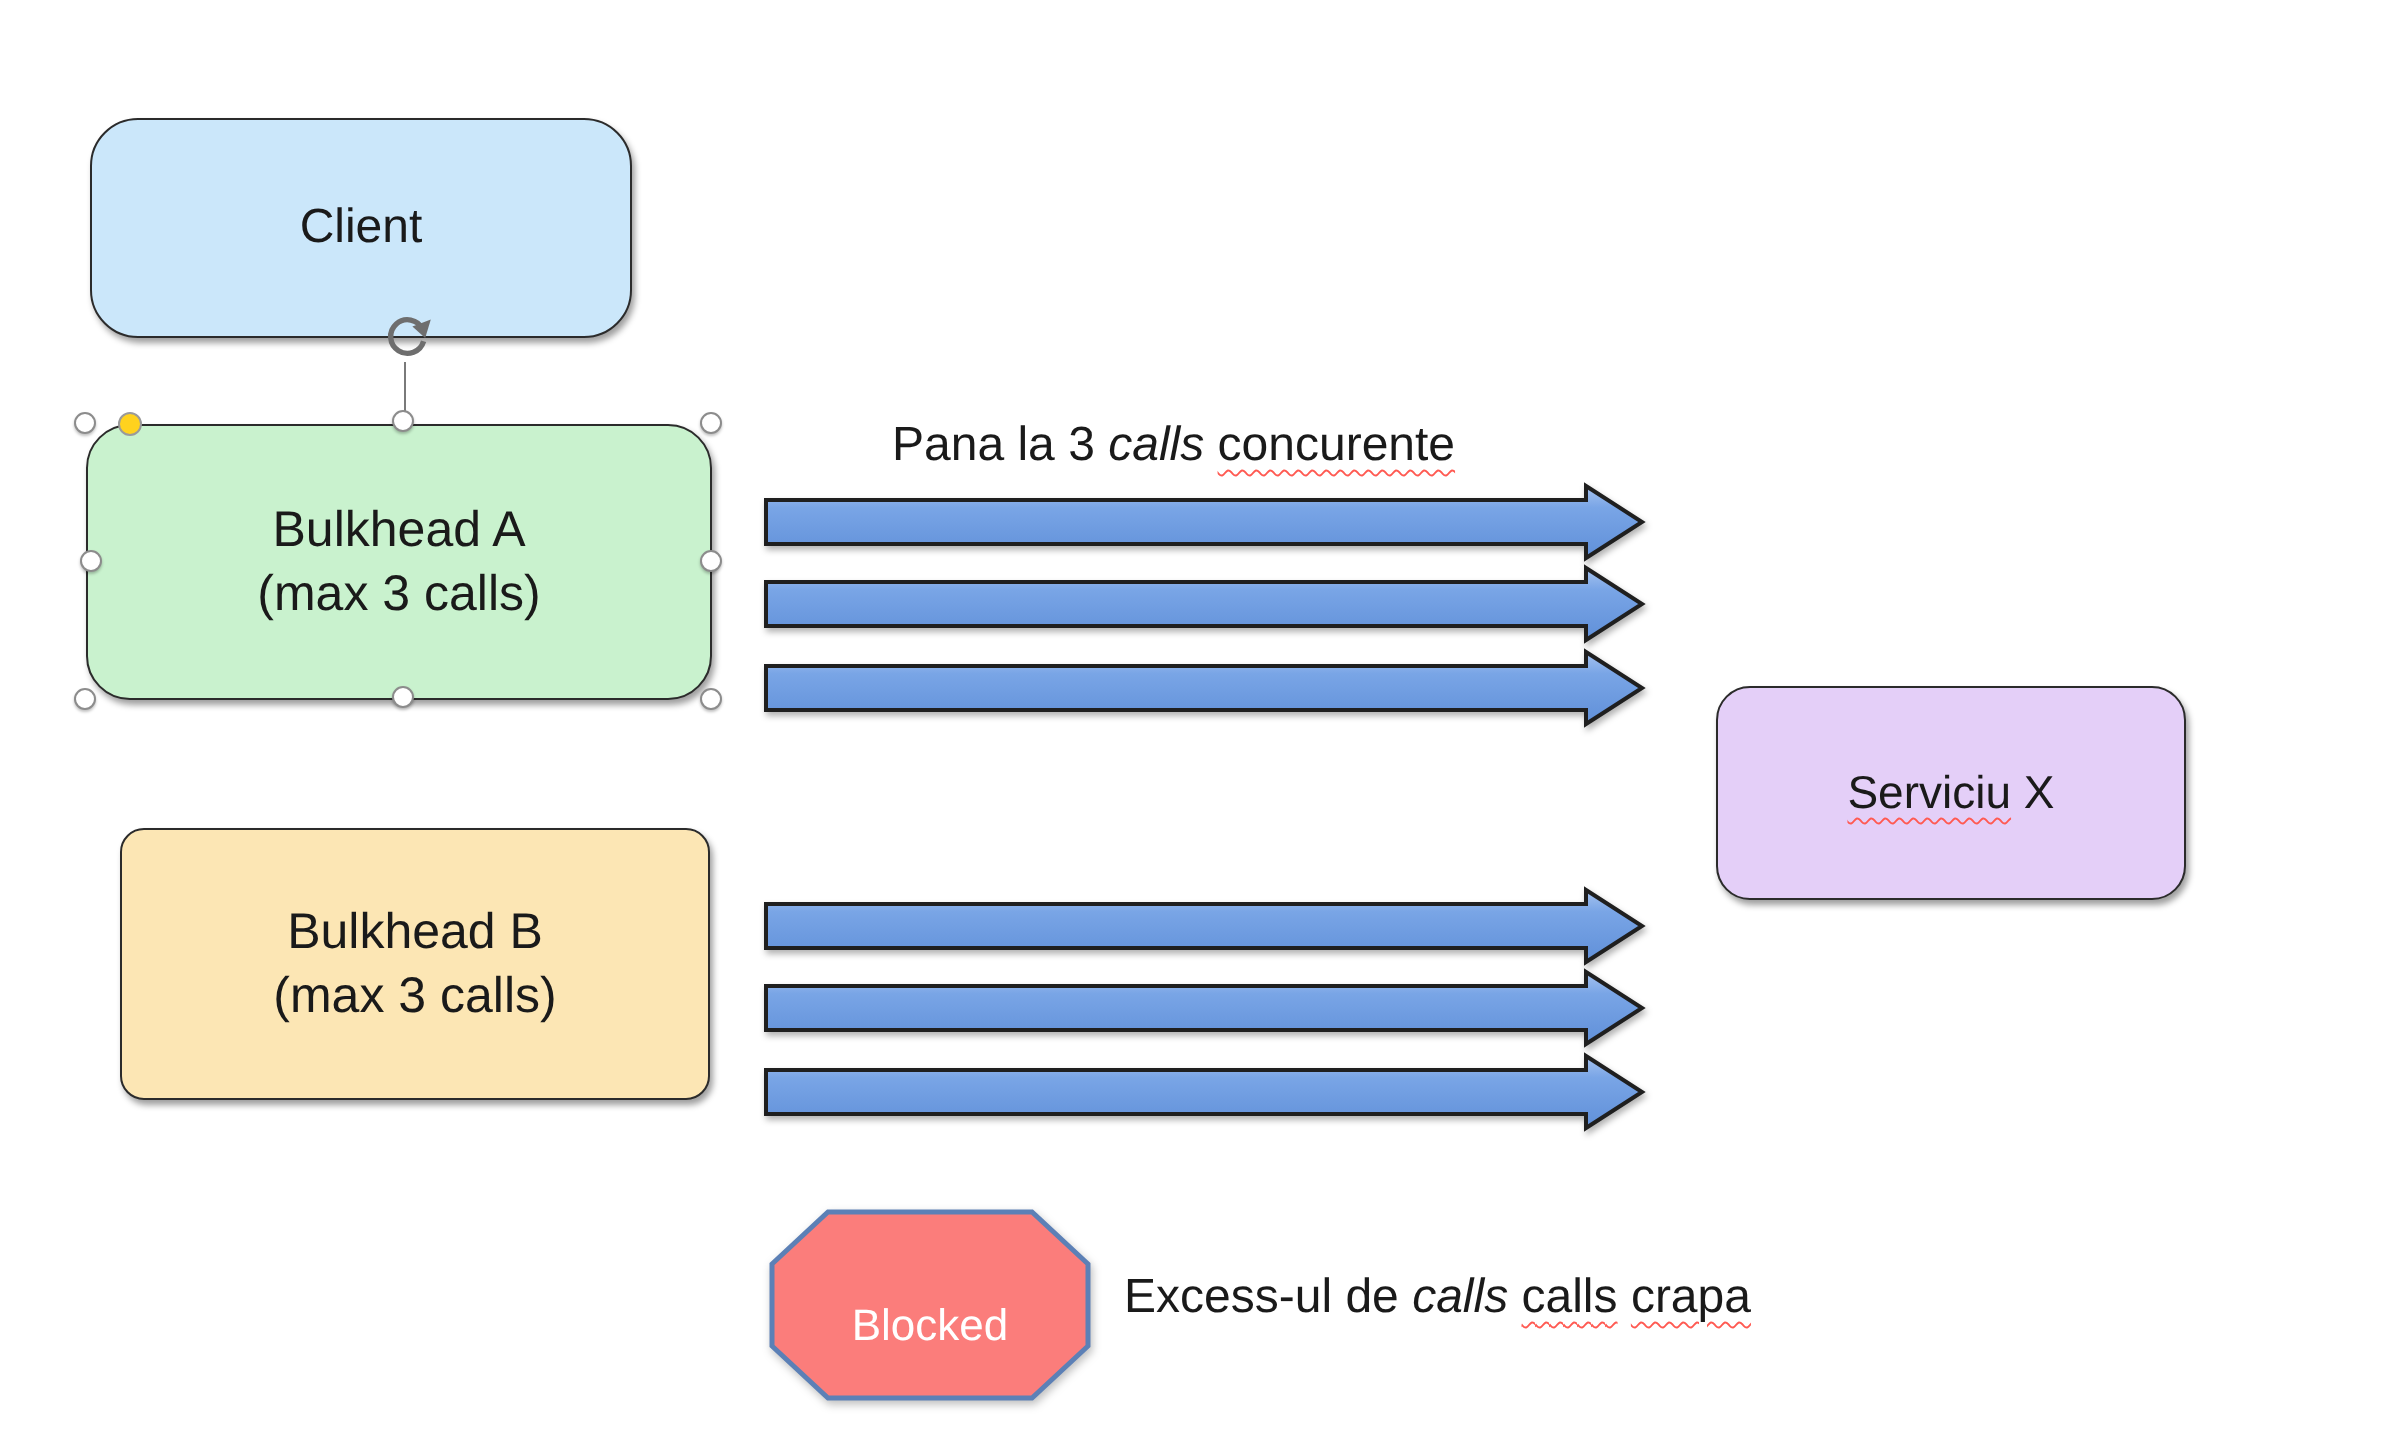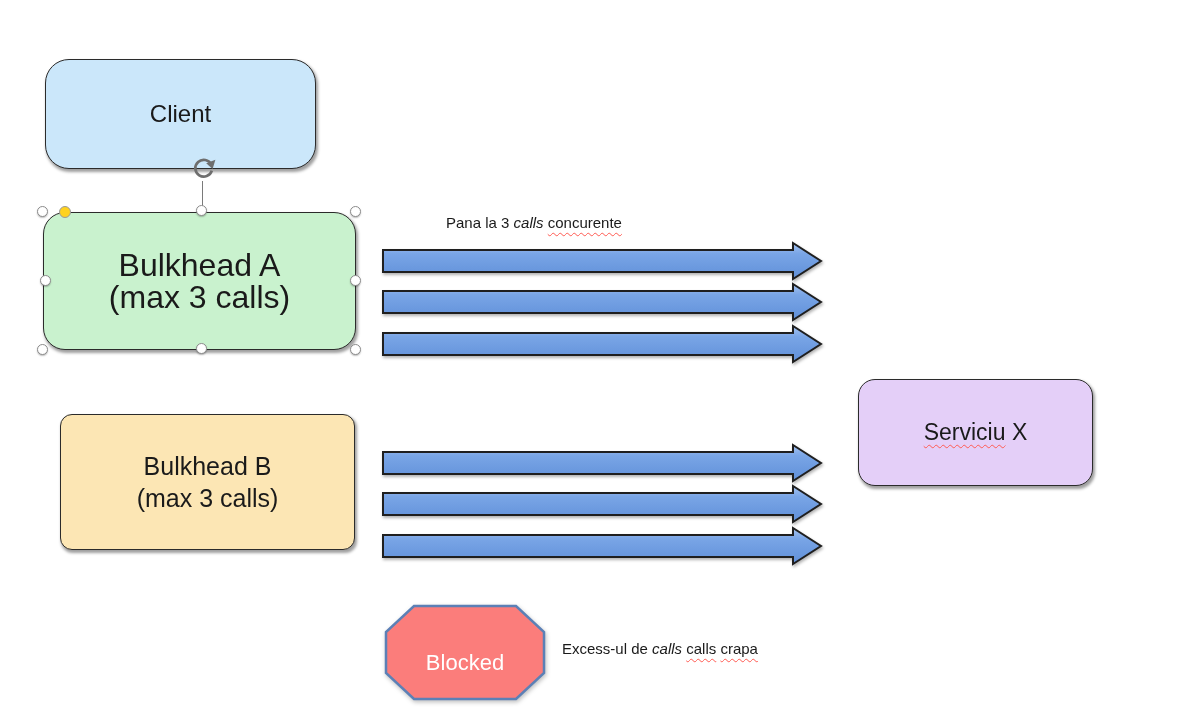--- a/index.html
+++ b/index.html
@@ -9,25 +9,25 @@
   }
   .shape{
     position:absolute;display:flex;align-items:center;justify-content:center;
     text-align:center;border:1.6px solid var(--shape-border);
     box-shadow:1.5px 2.5px 3px rgba(0,0,0,0.38);
     box-sizing:border-box;
   }
   .client{left:45px;top:37px;width:271px;height:110px;border-radius:24px;
     background:var(--client-fill);font-size:24px;margin-top:22px;}
   .bulkhead-a{left:43px;top:212px;width:313px;height:138px;border-radius:22px;
-    background:var(--bulkhead-a-fill);font-size:32px;}
+    background:var(--bulkhead-a-fill);font-size:25px;}
   .bulkhead-b{left:60px;top:414px;width:295px;height:136px;border-radius:12px;
     background:var(--bulkhead-b-fill);font-size:25px;}
   .service{left:858px;top:343px;width:235px;height:107px;border-radius:17px;
-    background:var(--service-fill);font-size:23px;margin-top:36px;}
+    background:var(--service-fill);font-size:23px;}
   .two-line{line-height:32px;}
   .two-line span{display:block;}
 
   
   .rotate-stem{position:absolute;left:202px;top:181px;width:1.4px;height:26px;
     background:#7a7a7a;}
   .rotate-handle{position:absolute;left:190px;top:155px;width:27px;height:27px;cursor:grab;}
 
   
   .handle{
@@ -38,21 +38,21 @@
   .h-tl{left:37px;top:206px;} .h-tc{left:196px;top:205px;} .h-tr{left:350px;top:206px;}
   .h-ml{left:40px;top:275px;} .h-mr{left:350px;top:275px;}
   .h-bl{left:37px;top:344px;} .h-bc{left:196px;top:343px;} .h-br{left:350px;top:344px;}
   .h-adjust{
     position:absolute;left:59px;top:206px;width:12px;height:12px;border-radius:50%;
     background:var(--adjust-handle-fill);border:1.4px solid #9a9a9a;
     box-sizing:border-box;cursor:pointer;
   }
 
   
-  .annotation{position:absolute;white-space:nowrap;font-size:15px;line-height:26px;cursor:text;}
+  .annotation{position:absolute;white-space:nowrap;font-size:24px;line-height:26px;cursor:text;}
   .annotation-top{left:446px;top:210px;}
   .annotation-bottom{left:562px;top:636px;}
   .seg-italic{font-style:italic;}
   .seg-misspelled{
     text-decoration-line:underline;text-decoration-style:wavy;
     text-decoration-color:var(--squiggle);text-decoration-thickness:1px;
     text-underline-offset:4px;
   }
 
   

